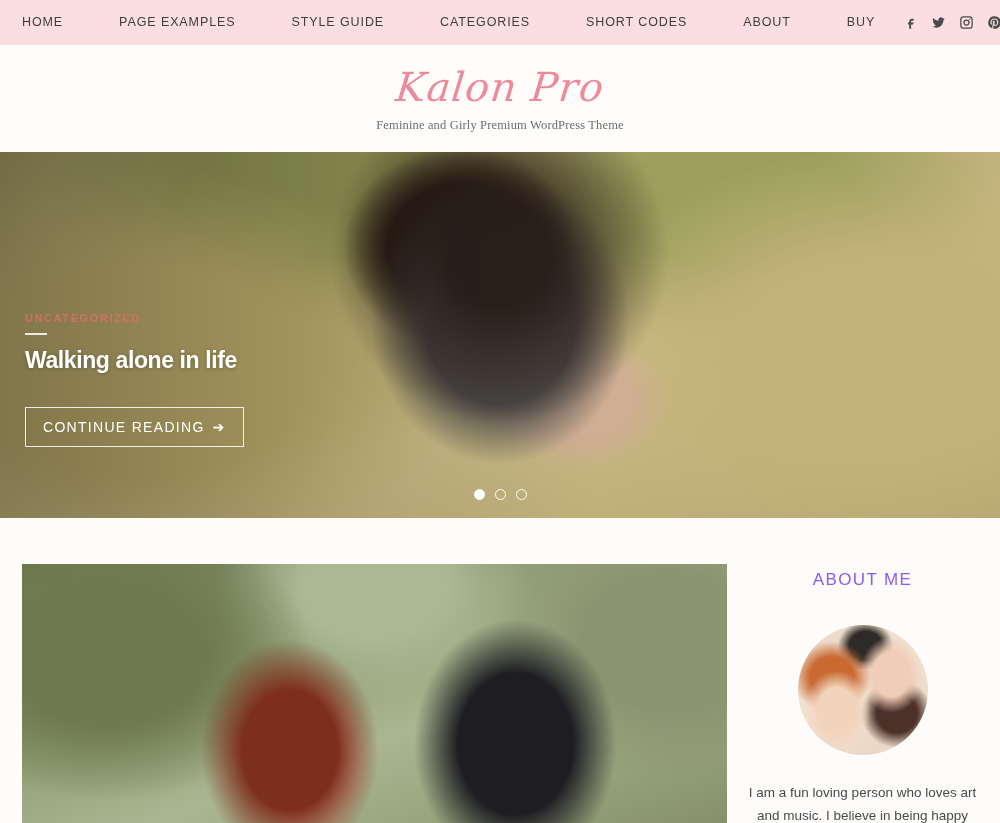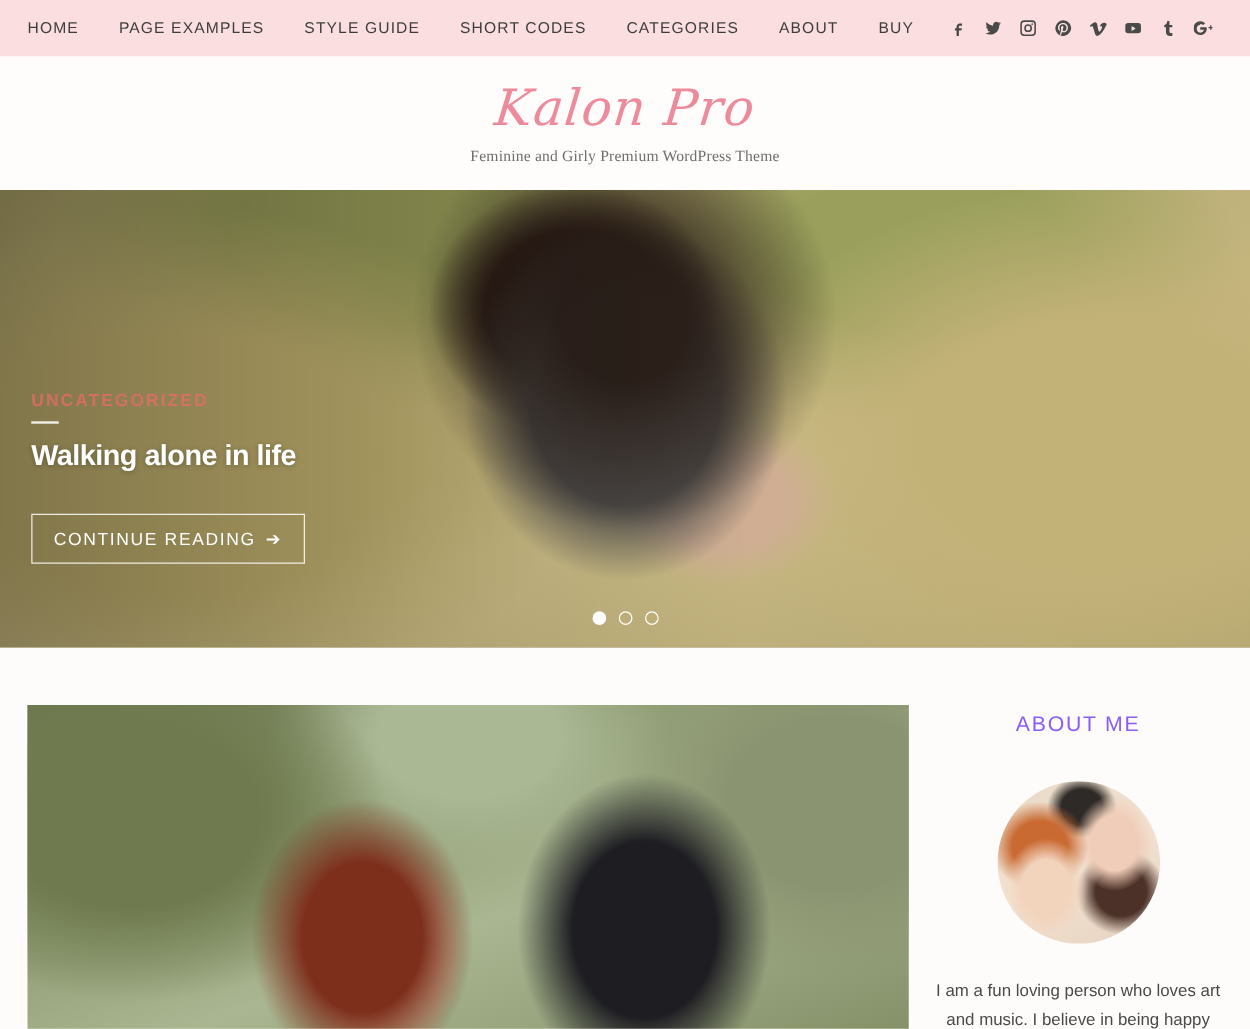--- a/index.html
+++ b/index.html
@@ -17,21 +17,21 @@
     display: flex;
     align-items: center;
     padding: 0 16px 0 0;
     position: relative;
   }
   .nav-menu { display: flex; align-items: center; list-style: none; }
   .nav-item {
     font-size: 12.5px;
     letter-spacing: 0.9px;
     color: #3d3d3d;
-    padding: 0 16px;
+    padding: 0 28px;
     cursor: pointer;
     white-space: nowrap;
     line-height: 45px;
   }
   .nav-item:first-child { padding-left: 22px; }
   .social-list {
     display: flex;
     align-items: center;
     gap: 13px;
     margin-left: auto;
@@ -97,21 +97,21 @@
     position: absolute; inset: 0;
     background: linear-gradient(90deg, rgba(0,0,0,0.30) 0%, rgba(0,0,0,0.10) 34%, rgba(0,0,0,0) 60%);
   }
   .hero-content {
     position: absolute;
     left: 25px;
     top: 160px;
     z-index: 3;
   }
   .hero-cat {
-    font-size: 14px;
+    font-size: 11px;
     letter-spacing: 1.6px;
     color: #ef6a6a;
     text-transform: uppercase;
     font-weight: bold;
     opacity: 0.72;
   }
   .hero-rule {
     width: 22px; height: 2px;
     background: rgba(255,255,255,0.85);
     margin: 9px 0 12px 0;
@@ -210,22 +210,22 @@
   }
 </style>
 </head>
 <body>
 
 <div class="topbar">
   <ul class="nav-menu">
     <li class="nav-item">HOME</li>
     <li class="nav-item">PAGE EXAMPLES</li>
     <li class="nav-item">STYLE GUIDE</li>
+    <li class="nav-item">CATEGORIES</li>
     <li class="nav-item">SHORT CODES</li>
-    <li class="nav-item">CATEGORIES</li>
     <li class="nav-item">ABOUT</li>
     <li class="nav-item">BUY</li>
   </ul>
 
   <div class="social-list">
     <span class="social-ic">
       <svg width="15" height="15" viewBox="0 0 24 24" fill="currentColor">
           <path d="M14 9h3V6h-3c-2.2 0-4 1.8-4 4v2H8v3h2v7h3v-7h3l1-3h-4v-2c0-.6.4-1 1-1z"></path>
         </svg>
     </span>

